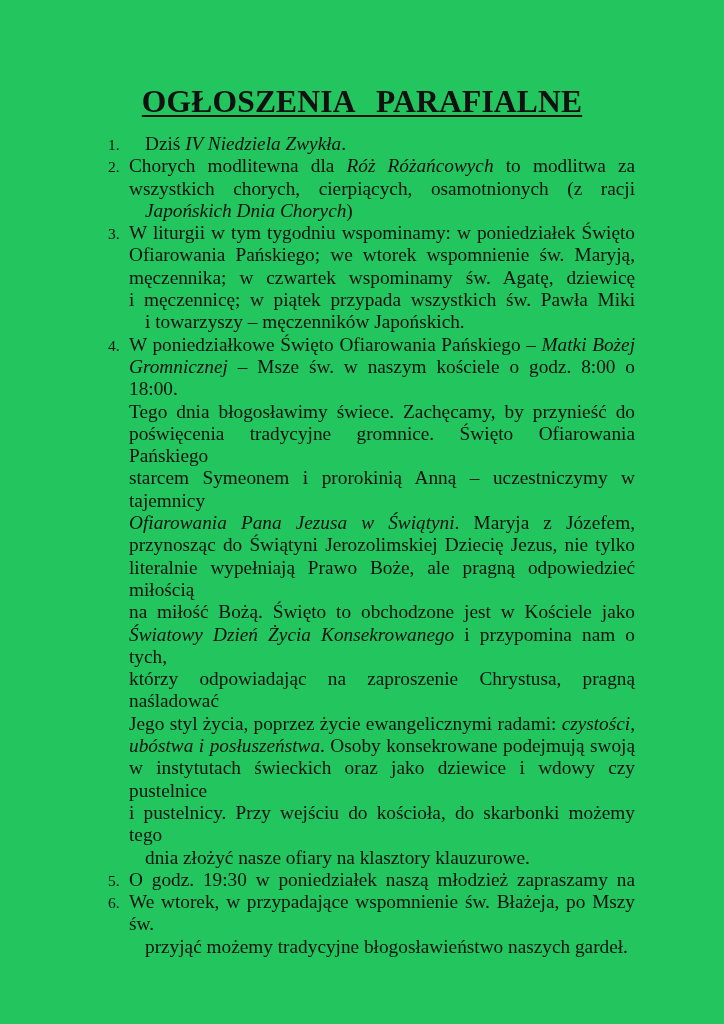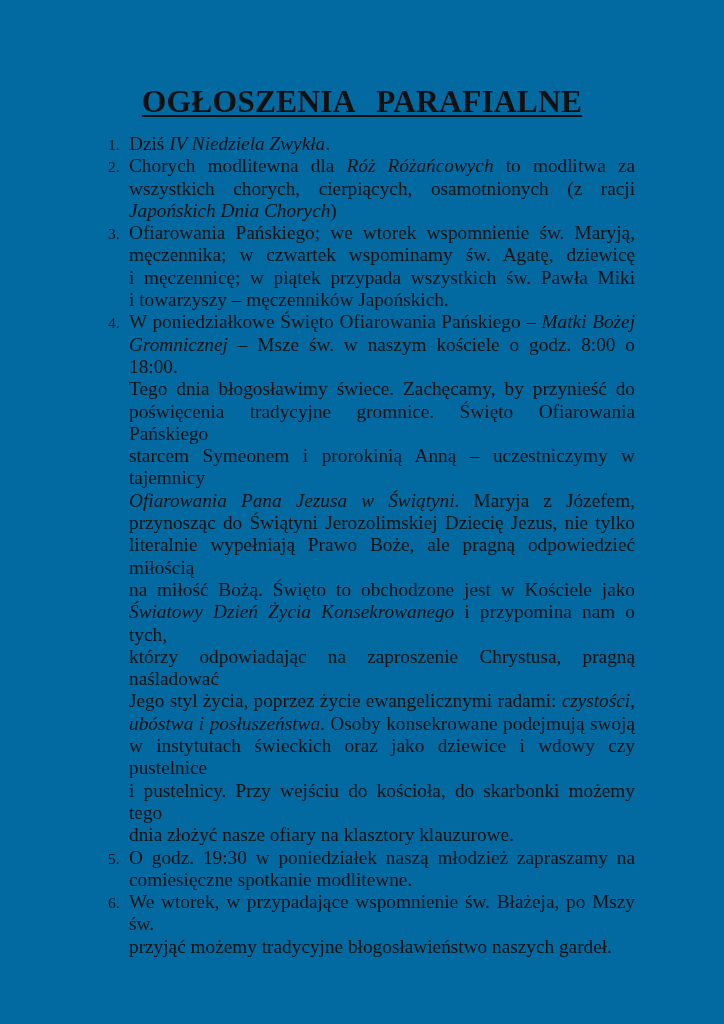--- a/index.html
+++ b/index.html
@@ -1,19 +1,19 @@
 <!DOCTYPE html>
 <html><head>
 <meta charset="utf-8">
 <style>
   html, body { margin: 0; padding: 0; background: #ffffff; }
   body { width: 724px; height: 1024px; overflow: hidden; position: relative; }
   .page {
     position: absolute; left: 0; top: 0; width: 724px; height: 1024px;
-    background: #0369a1; color: #111111;
+    background: #22c55e; color: #111111;
     font-family: "Liberation Serif", "DejaVu Serif", serif;
   }
   .title {
     position: absolute; left: 0; right: 0; top: 84px;
     text-align: center; font-weight: bold; font-size: 31.5px;
     text-decoration: underline; text-decoration-thickness: 2px;
     text-underline-offset: 3px; letter-spacing: 0.2px; word-spacing: 14px;
     margin: 0;
   }
   ol.items {
@@ -22,41 +22,42 @@
   }
   li.item {
     position: relative; padding-left: 129px; width: 506px;
     font-size: 19.3px; line-height: 22.3px;
     text-align: justify;
   }
   .num {
     position: absolute; left: 108px; top: 1px; font-size: 15.5px;
   }
   .line { display: block; text-align: justify; text-align-last: justify; }
-  .line.last { text-align-last: left; }
+  .line.last { text-align-last: left; margin-left: 16px; }
   i { font-style: italic; }
 </style>
 </head>
 <body>
 
 <div class="page">
   <h1 class="title">OGŁOSZENIA PARAFIALNE</h1>
   <ol class="items" id="items">
       <li class="item">
         <span class="num">1.</span>
         <span class="line last"><span>Dziś </span><i>IV Niedziela Zwykła</i><span>.</span></span>
       </li>
       <li class="item">
         <span class="num">2.</span>
         <span class="line"><span>Chorych modlitewna dla </span><i>Róż Różańcowych</i><span> to modlitwa za</span></span>
         <span class="line"><span>wszystkich chorych, cierpiących, osamotnionych (z racji</span></span>
         <span class="line last"><i>Japońskich Dnia Chorych</i><span>)</span></span>
       </li>
       <li class="item">
         <span class="num">3.</span>
+        <span class="line"><span>W liturgii w tym tygodniu wspominamy: w poniedziałek Święto</span></span>
         <span class="line"><span>Ofiarowania Pańskiego; we wtorek wspomnienie św. Maryją,</span></span>
         <span class="line"><span>męczennika; w czwartek wspominamy św. Agatę, dziewicę</span></span>
         <span class="line"><span>i męczennicę; w piątek przypada wszystkich św. Pawła Miki</span></span>
         <span class="line last"><span>i towarzyszy – męczenników Japońskich.</span></span>
       </li>
       <li class="item">
         <span class="num">4.</span>
         <span class="line"><span>W poniedziałkowe Święto Ofiarowania Pańskiego – </span><i>Matki Bożej</i></span>
         <span class="line"><i>Gromnicznej</i><span> – Msze św. w naszym kościele o godz. 8:00 o 18:00.</span></span>
         <span class="line"><span>Tego dnia błogosławimy świece. Zachęcamy, by przynieść do</span></span>
@@ -70,21 +71,20 @@
         <span class="line"><span>którzy odpowiadając na zaproszenie Chrystusa, pragną naśladować</span></span>
         <span class="line"><span>Jego styl życia, poprzez życie ewangelicznymi radami: </span><i>czystości,</i></span>
         <span class="line"><i>ubóstwa i posłuszeństwa</i><span>. Osoby konsekrowane podejmują swoją</span></span>
         <span class="line"><span>w instytutach świeckich oraz jako dziewice i wdowy czy pustelnice</span></span>
         <span class="line"><span>i pustelnicy.  Przy wejściu do kościoła, do skarbonki możemy tego</span></span>
         <span class="line last"><span>dnia złożyć nasze ofiary na klasztory klauzurowe.</span></span>
       </li>
       <li class="item">
         <span class="num">5.</span>
         <span class="line"><span>O godz. 19:30 w poniedziałek naszą młodzież zapraszamy na</span></span>
-        <span class="line last"><span>comiesięczne spotkanie modlitewne.</span></span>
       </li>
       <li class="item">
         <span class="num">6.</span>
         <span class="line"><span>We wtorek, w przypadające wspomnienie św. Błażeja, po Mszy św.</span></span>
         <span class="line last"><span>przyjąć możemy tradycyjne błogosławieństwo naszych gardeł.</span></span>
       </li>
     </ol>
 </div>
 
 </body></html>

